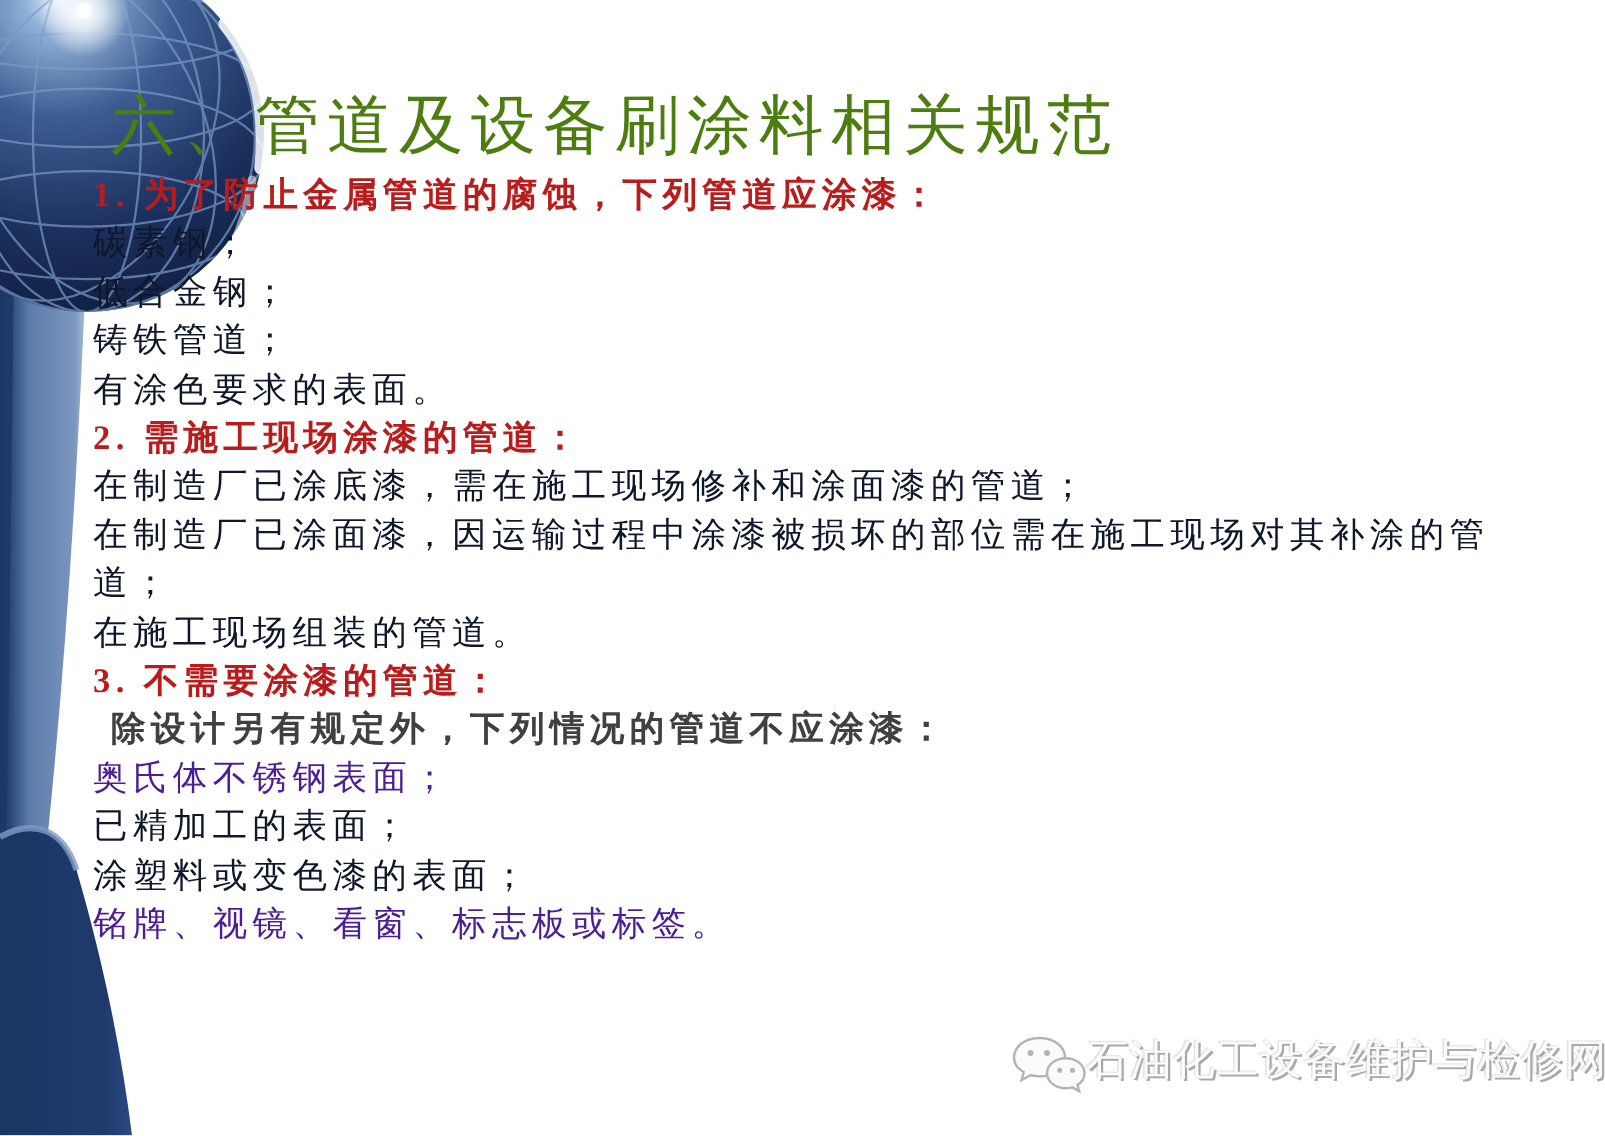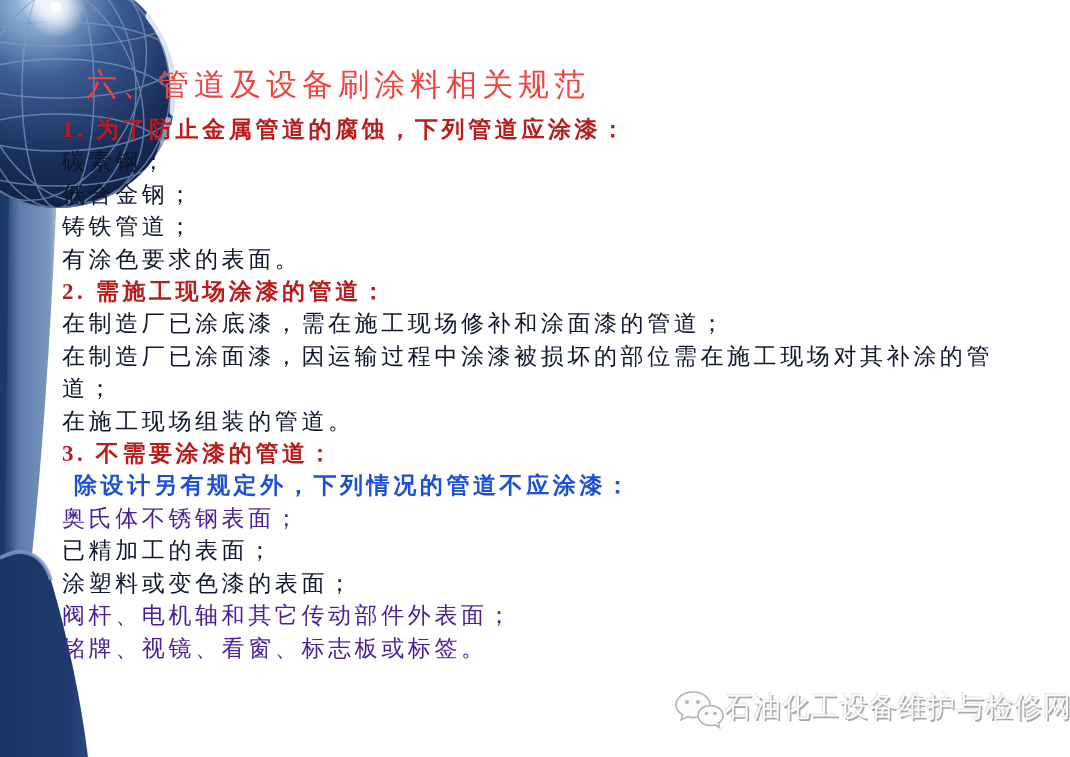--- a/index.html
+++ b/index.html
@@ -15,37 +15,37 @@
   }
   
   .deco-left{position:absolute;left:0;top:0;width:130px;height:757px;pointer-events:none;}
   .globe{position:absolute;left:0;top:0;width:200px;height:220px;pointer-events:none;}
   
   .content{
     position:absolute;left:62px;top:60px;width:954px;
     color:#1c1c1c;
   }
   .title{
-    margin-left:24px;
-    font-size:31px;
+    margin-left:12px;
+    font-size:43px;
     letter-spacing:5px;
     line-height:50px;
     white-space:nowrap;
-    color:#ef4444;
+    color:#4d7c0f;
   }
   .bodytext{margin-top:4px;}
   .line{
     font-size:23px;
     letter-spacing:3.6px;
     line-height:32.4px;
     color:#0f172a;
   }
   .line.bold-black{font-weight:bold;color:#b91c1c;}
   .line.red{color:#4c1d95;}
-  .line.bold-red{font-weight:bold;color:#1d4ed8;padding-left:12px;}
+  .line.bold-red{font-weight:bold;color:#404040;padding-left:12px;}
   
   .watermark{
     position:absolute;left:672px;top:688px;width:380px;height:48px;
     display:flex;
   }
   .wm-icon{width:52px;height:44px;flex:0 0 auto;}
   .wm-text{
     font-size:28px;
     letter-spacing:1px;
     color:#fbfbfb;
@@ -134,21 +134,20 @@
         <div class="line black">有涂色要求的表面。</div>
         <div class="line bold-black">2. 需施工现场涂漆的管道：</div>
         <div class="line black">在制造厂已涂底漆，需在施工现场修补和涂面漆的管道；</div>
         <div class="line black">在制造厂已涂面漆，因运输过程中涂漆被损坏的部位需在施工现场对其补涂的管道；</div>
         <div class="line black">在施工现场组装的管道。</div>
         <div class="line bold-black">3. 不需要涂漆的管道：</div>
         <div class="line bold-red">除设计另有规定外，下列情况的管道不应涂漆：</div>
         <div class="line red">奥氏体不锈钢表面；</div>
         <div class="line black">已精加工的表面；</div>
         <div class="line black">涂塑料或变色漆的表面；</div>
-        <div class="line red">阀杆、电机轴和其它传动部件外表面；</div>
         <div class="line red">铭牌、视镜、看窗、标志板或标签。</div>
       </div>
   </div>
 
   <div class="watermark">
     <svg class="wm-icon" viewBox="0 0 52 44" xmlns="http://www.w3.org/2000/svg" aria-hidden="true">
       <g fill="#fbfbfb" stroke="#b4b4b4" stroke-width="1.6">
         <path d="M21,4 C11,4 4,10 4,17 C4,21 6.5,24.5 10.5,26.7 L9,32 L15,28.8 C16.8,29.3 19,29.6 21,29.6 C31,29.6 38,23.5 38,17 C38,10 31,4 21,4 Z"></path>
         <path d="M38.5,17.5 C31.5,17.5 26,22 26,27.5 C26,33 31.5,37.5 38.5,37.5 C40,37.5 41.5,37.3 42.8,36.9 L47.5,39.5 L46.3,35.3 C49.4,33.5 51,30.7 51,27.5 C51,22 45.5,17.5 38.5,17.5 Z"></path>
       </g>

